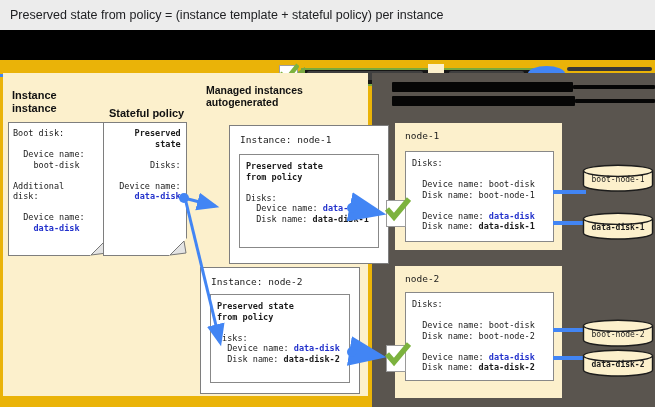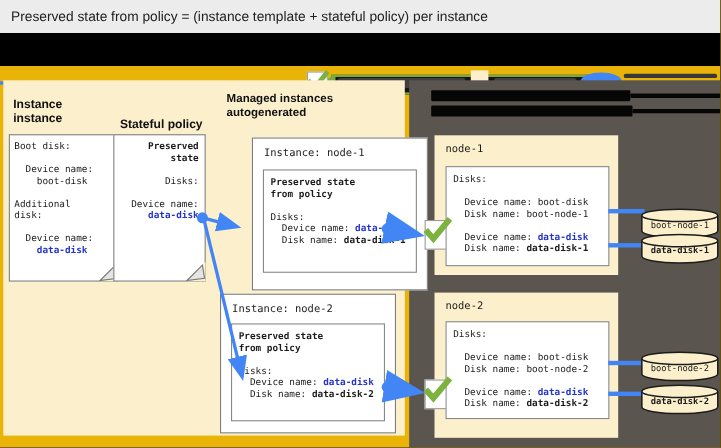--- a/index.html
+++ b/index.html
@@ -184,21 +184,21 @@
     <svg width="28" height="26" viewBox="0 0 28 26">
       <path d="M4,13 L11,21 L26,3" fill="none" stroke="#7cb23e" stroke-width="5.5"></path>
     </svg>
   </div>
 
   <div class="abs stub" style="left:553px;top:190px;"></div>
   <div class="abs stub" style="left:553px;top:221px;"></div>
   <div class="abs stub" style="left:553px;top:328px;"></div>
   <div class="abs stub" style="left:553px;top:356px;"></div>
 
-  <div class="abs cyl" style="left:582px;top:189px;text-decoration:underline;">
+  <div class="abs cyl" style="left:582px;top:164px;text-decoration:underline;">
     <svg width="72" height="29" viewBox="0 0 72 29">
       <path d="M1.5,6.8 L1.5,21 A34.5,6 0 0 0 70.5,21 L70.5,6.8" fill="#fcf0cc" stroke="#1c1c1c" stroke-width="1.4"></path>
       <ellipse cx="36" cy="6.8" rx="34.5" ry="5.6" fill="#fcf0cc" stroke="#1c1c1c" stroke-width="1.4"></ellipse>
     </svg>
     <div class="cyl-label mono">boot-node-1</div>
   </div>
   <div class="abs cyl" style="left:582px;top:212px;">
     <svg width="72" height="29" viewBox="0 0 72 29">
       <path d="M1.5,6.8 L1.5,21 A34.5,6 0 0 0 70.5,21 L70.5,6.8" fill="#fcf0cc" stroke="#1c1c1c" stroke-width="1.4"></path>
       <ellipse cx="36" cy="6.8" rx="34.5" ry="5.6" fill="#fcf0cc" stroke="#1c1c1c" stroke-width="1.4"></ellipse>

